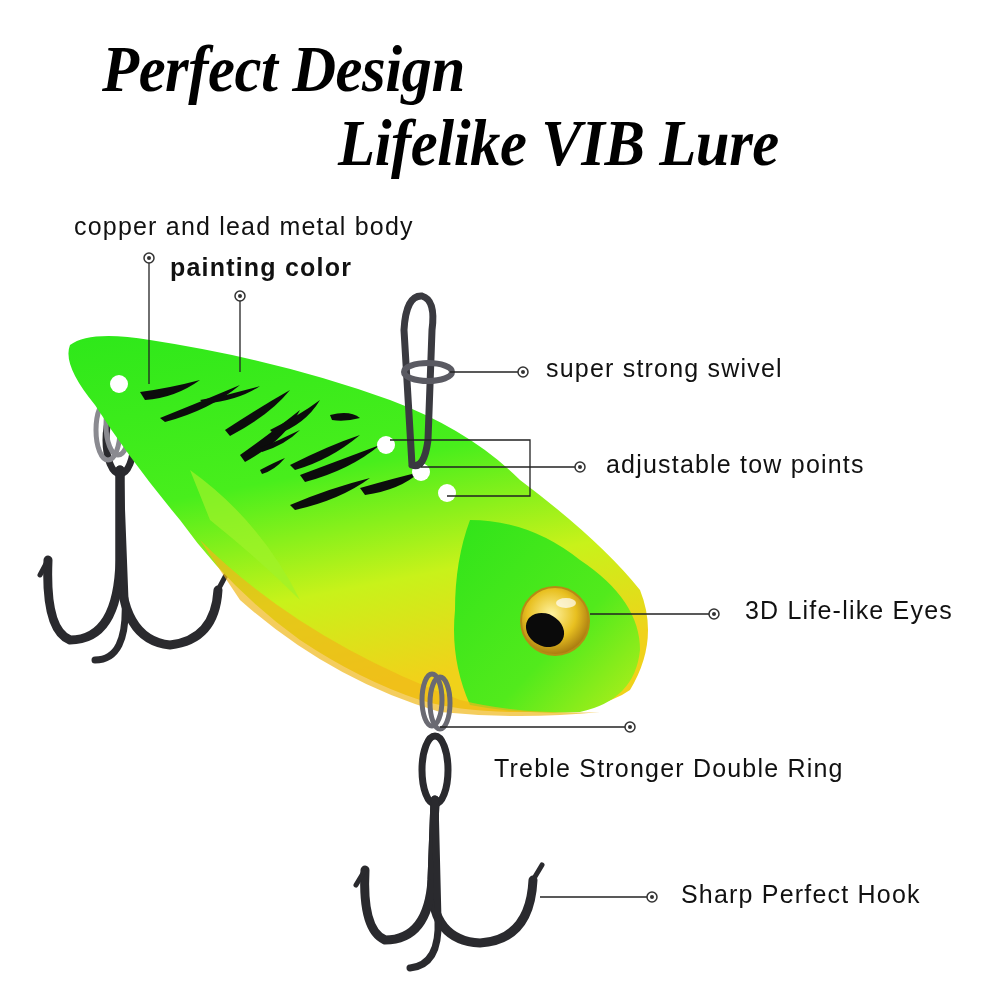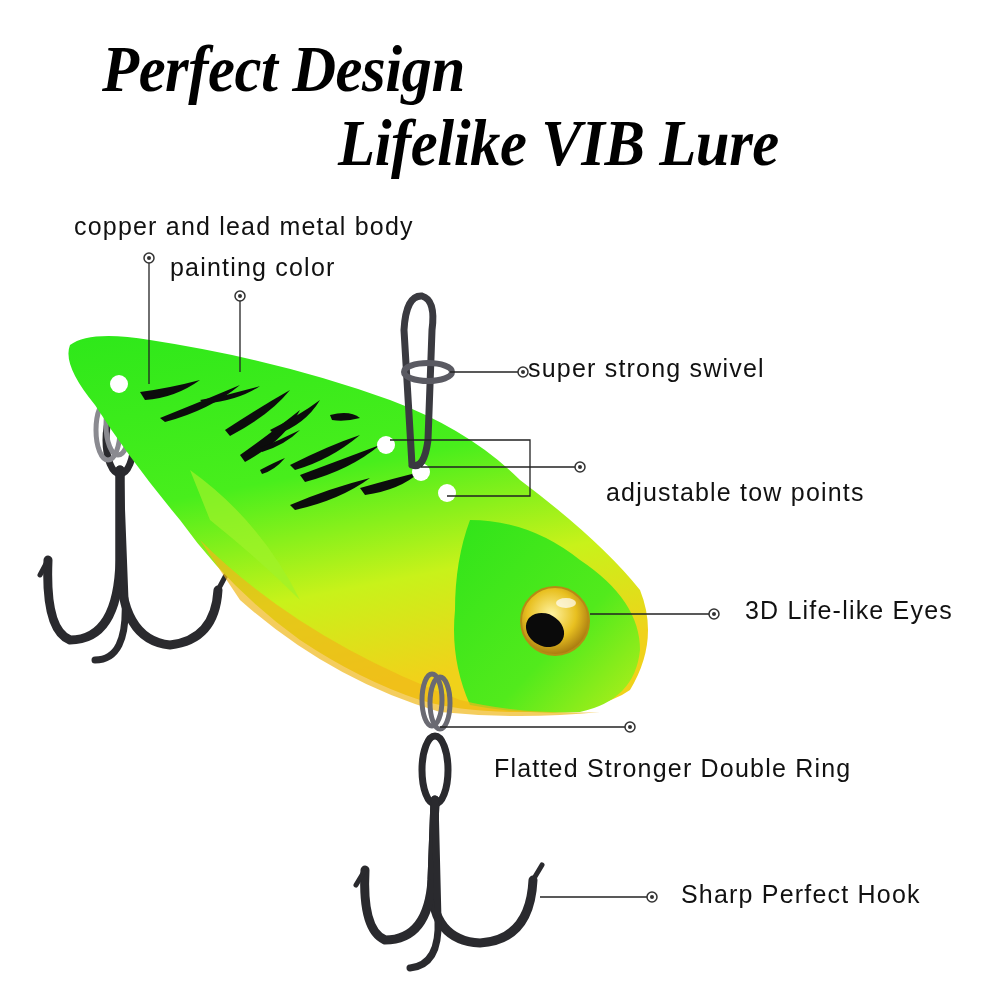--- a/index.html
+++ b/index.html
@@ -150,18 +150,18 @@
         <circle cx="630" cy="727" r="2" fill="#333" stroke="none"></circle>
       </g>
     <g>
         <circle cx="652" cy="897" r="5" stroke-width="1.5"></circle>
         <circle cx="652" cy="897" r="2" fill="#333" stroke="none"></circle>
       </g>
   </g>
 </svg>
 
 <div class="label" style="left:38px; top:214px;margin-left:36px;">copper and lead metal body</div>
-<div class="label" style="left:170px; top:255px;">painting color</div>
-<div class="label" style="left:528px; top:356px;">super strong swivel</div>
-<div class="label" style="left:606px; top:452px;margin-top:28px;">adjustable tow points</div>
+<div class="label" style="left:170px; top:255px;font-weight:bold;">painting color</div>
+<div class="label" style="left:546px; top:356px;">super strong swivel</div>
+<div class="label" style="left:606px; top:452px;">adjustable tow points</div>
 <div class="label" style="left:745px; top:598px;">3D Life-like Eyes</div>
-<div class="label" style="left:494px; top:756px;">Flatted Stronger Double Ring</div>
+<div class="label" style="left:494px; top:756px;">Treble Stronger Double Ring</div>
 <div class="label" style="left:681px; top:882px;">Sharp Perfect Hook</div>
 
 </body></html>

